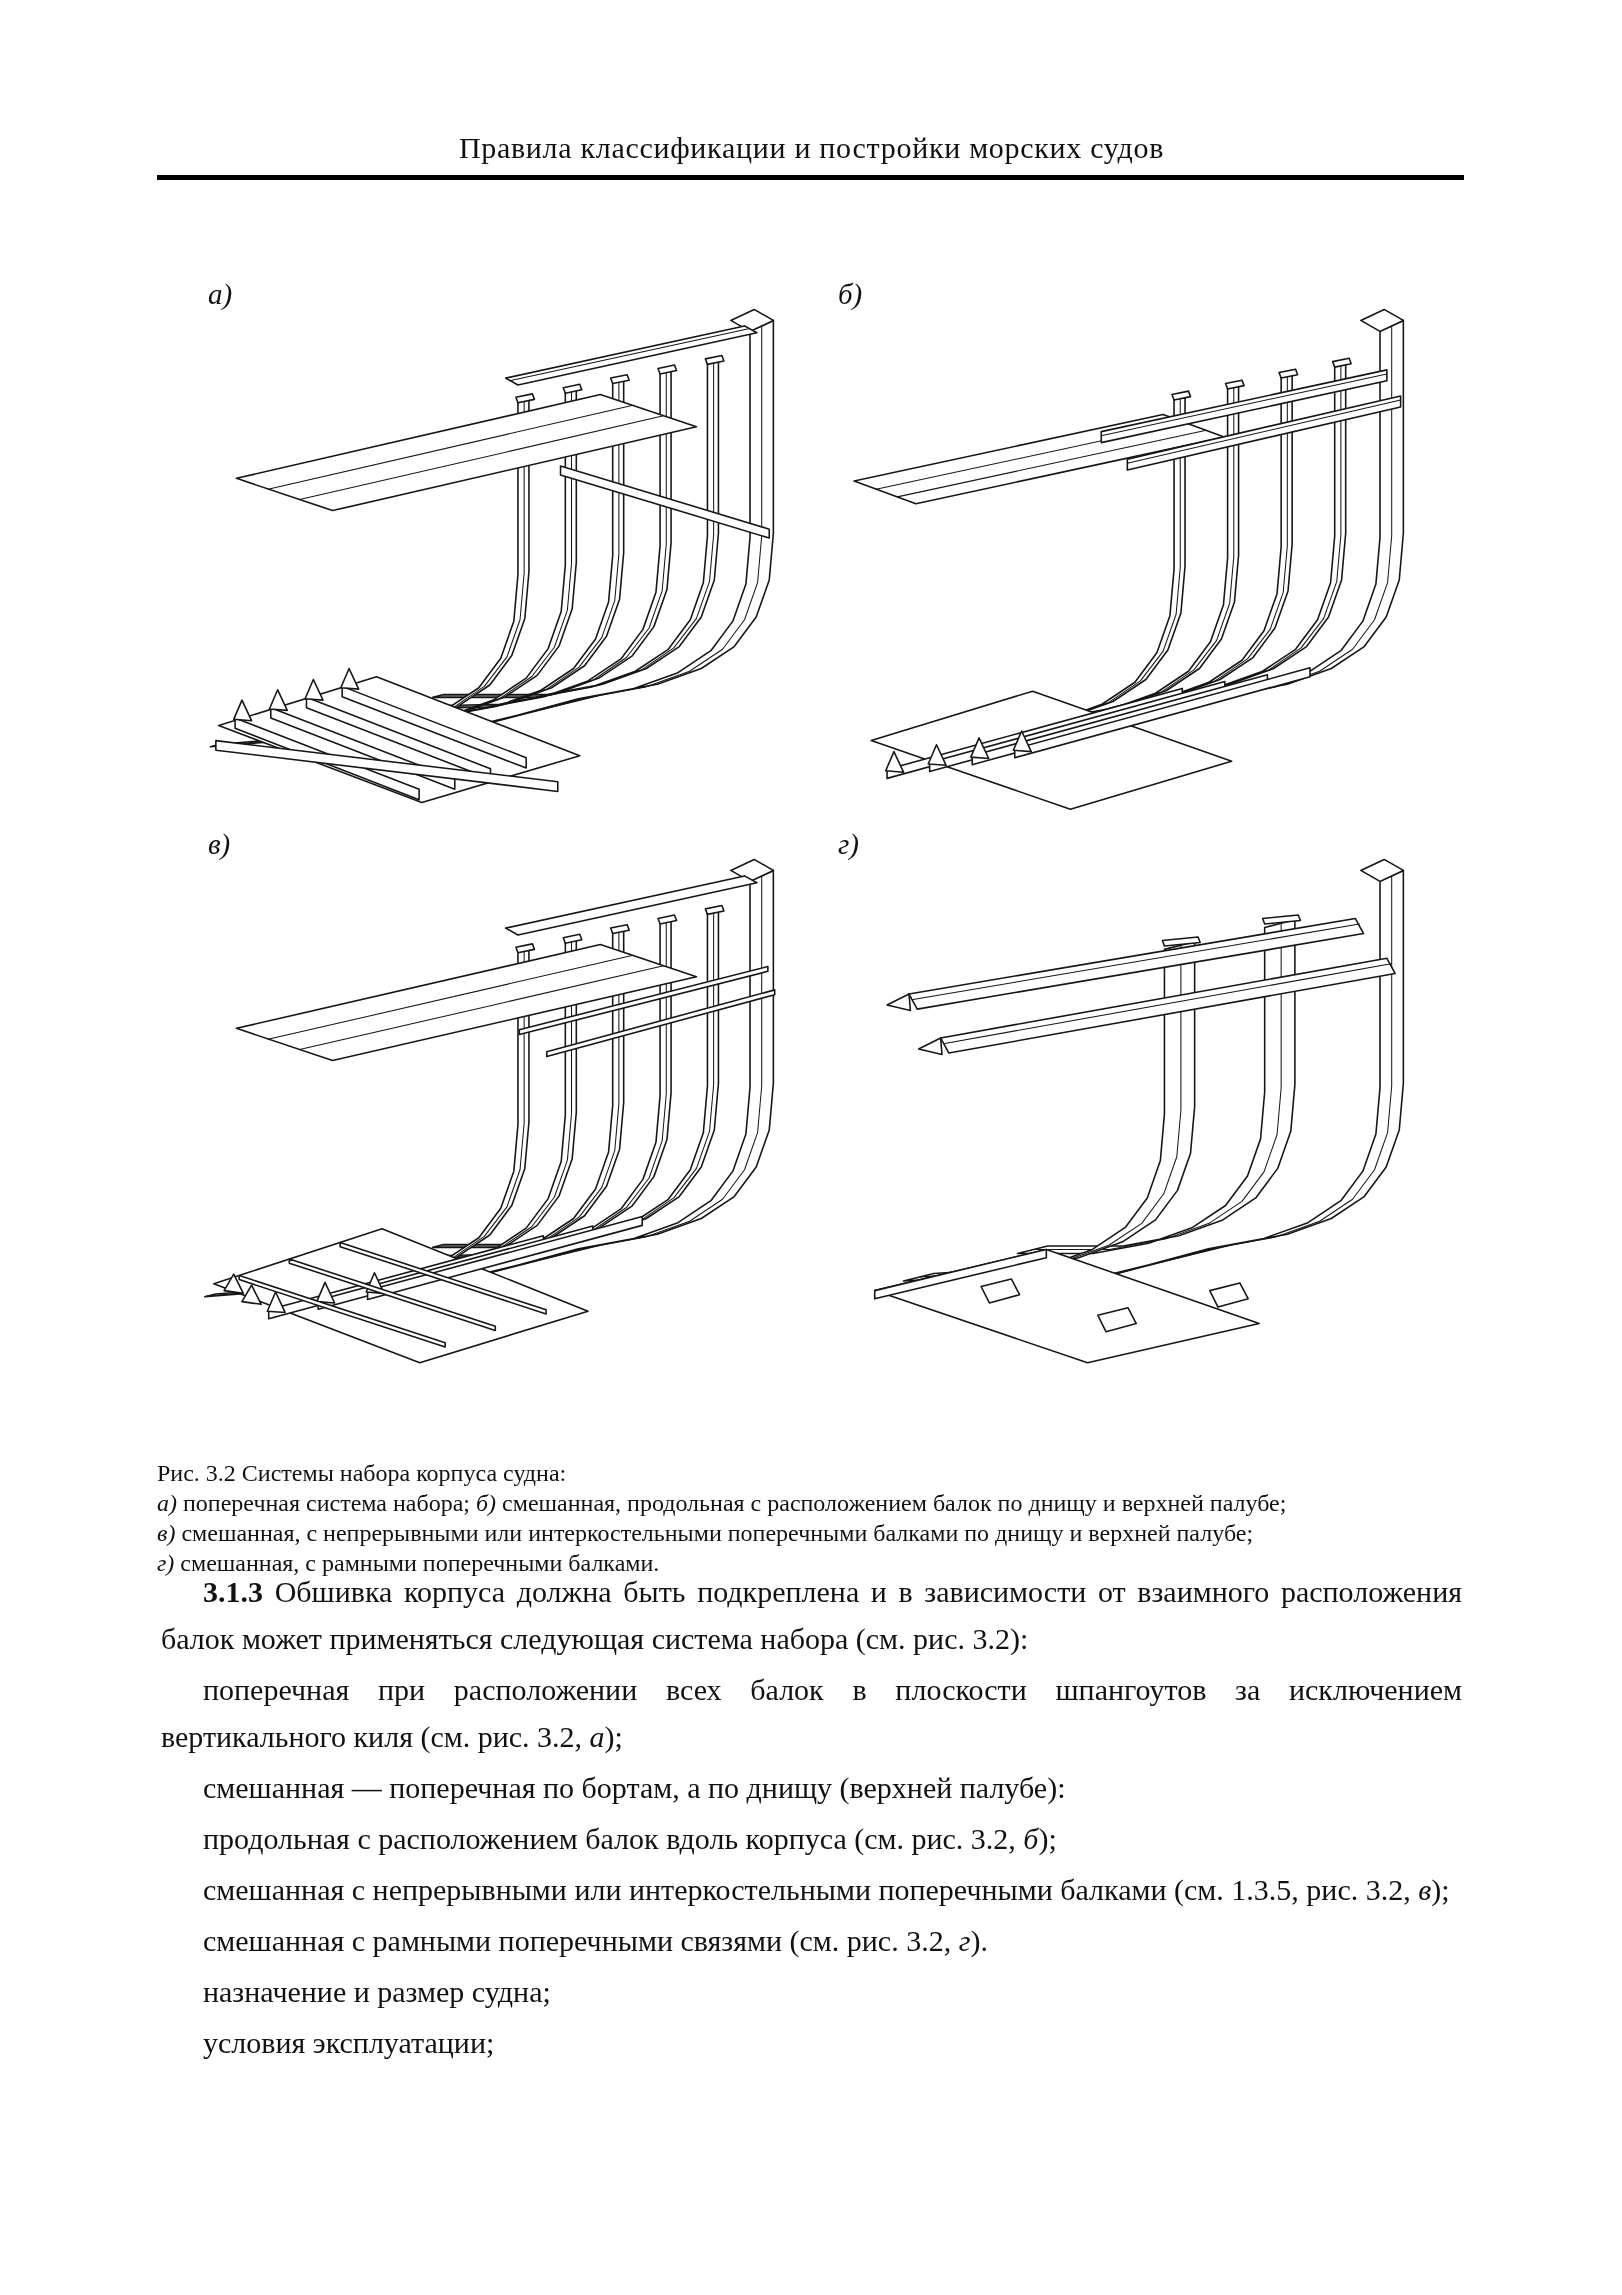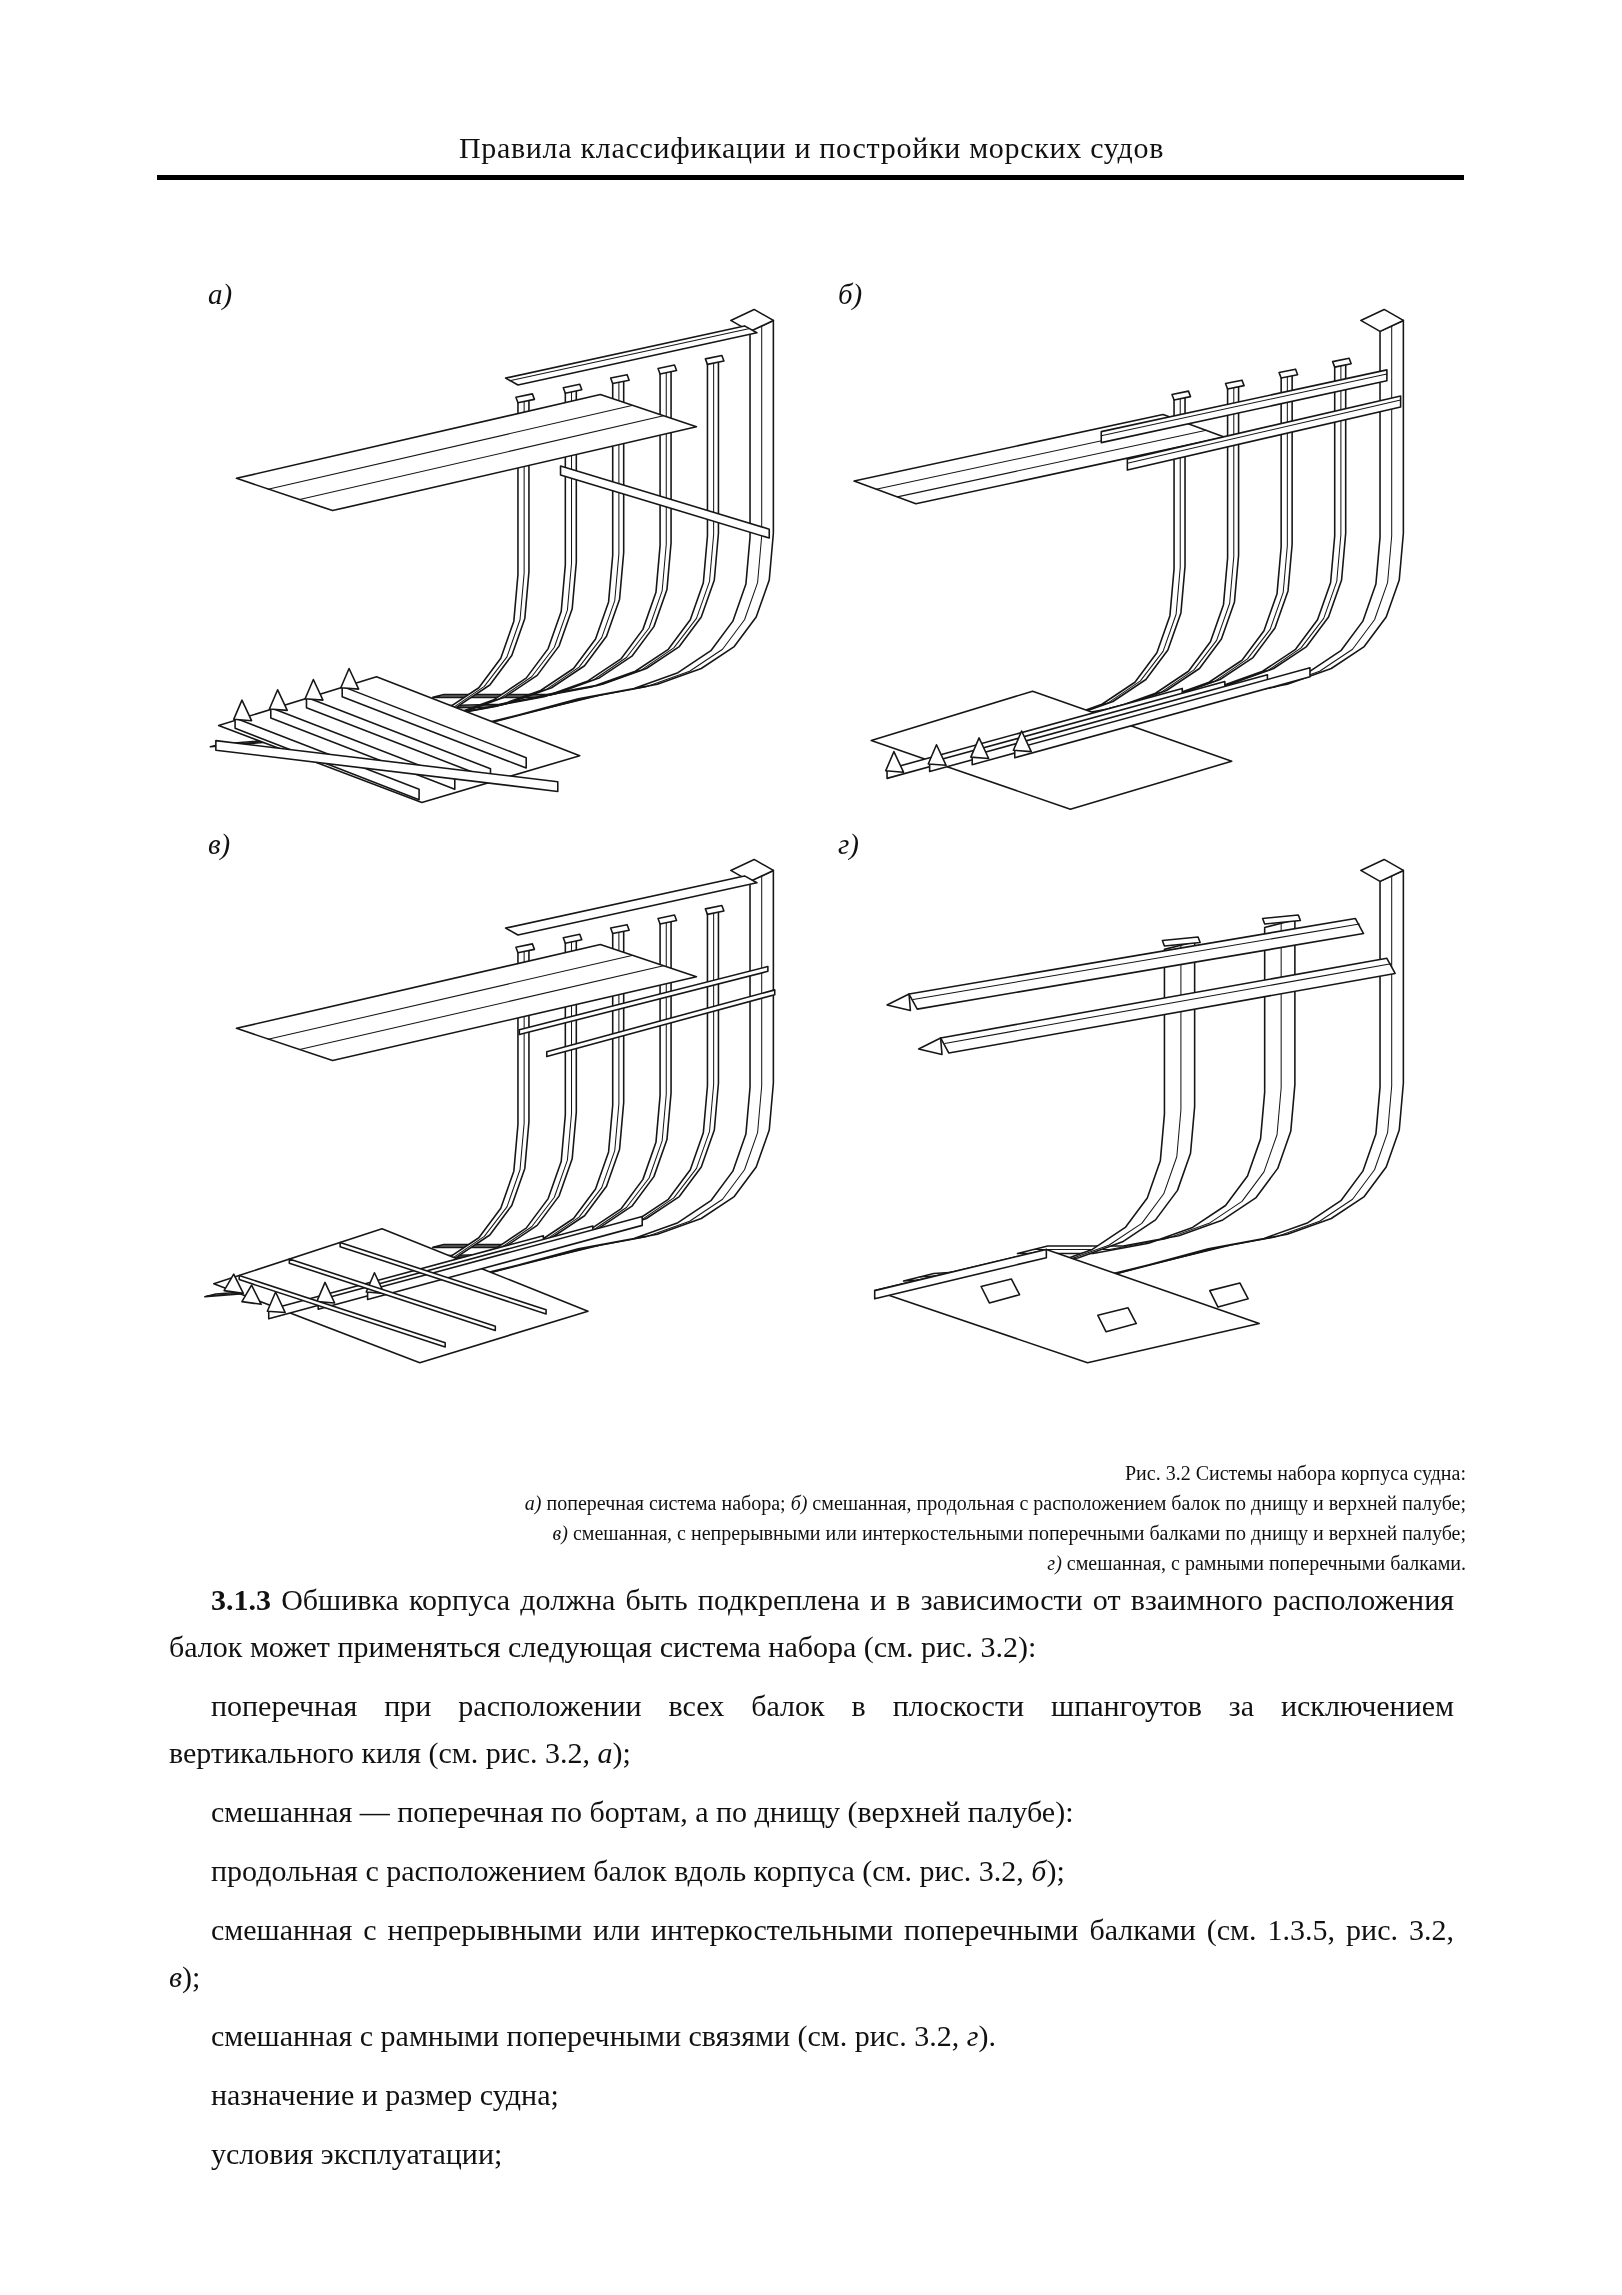--- a/index.html
+++ b/index.html
@@ -20,25 +20,25 @@
   .fig{position:absolute;width:622px;height:563px;}
   #fig-a{left:174px;top:260px;}
   #fig-b{left:804px;top:260px;}
   #fig-c{left:174px;top:810px;}
   #fig-d{left:804px;top:810px;}
   .fig-label{position:absolute;left:34px;top:18.3px;font-style:italic;font-size:29px;}
   .fig-svg{position:absolute;left:0;top:0;width:622px;height:563px;}
   .fig-svg path{stroke:#161616;fill:#ffffff;stroke-width:2.3;stroke-linejoin:round;stroke-linecap:round;}
   .fig-svg path.st-thin{fill:none;stroke-width:1.5;}
   
-  .caption{position:absolute;left:157px;top:1458px;width:1309px;text-align:right;font-size:20px;line-height:30px;}
+  .caption{position:absolute;left:157px;top:1458px;width:1309px;text-align:left;font-size:24px;line-height:30px;}
   .caption i{font-style:italic;}
   
   .bodytext{position:absolute;left:157px;top:1564px;width:1309px;font-size:30px;line-height:47px;text-align:justify;}
-  .bodytext p{margin:12px;text-indent:42px;}
+  .bodytext p{margin:4px;text-indent:42px;}
   .bodytext b{font-weight:bold;}
   .bodytext i{font-style:italic;}
 </style>
 </head>
 <body>
 
 <div class="page">
 
   <div class="header">
     <div class="header-title">Правила классификации и постройки морских судов</div>

